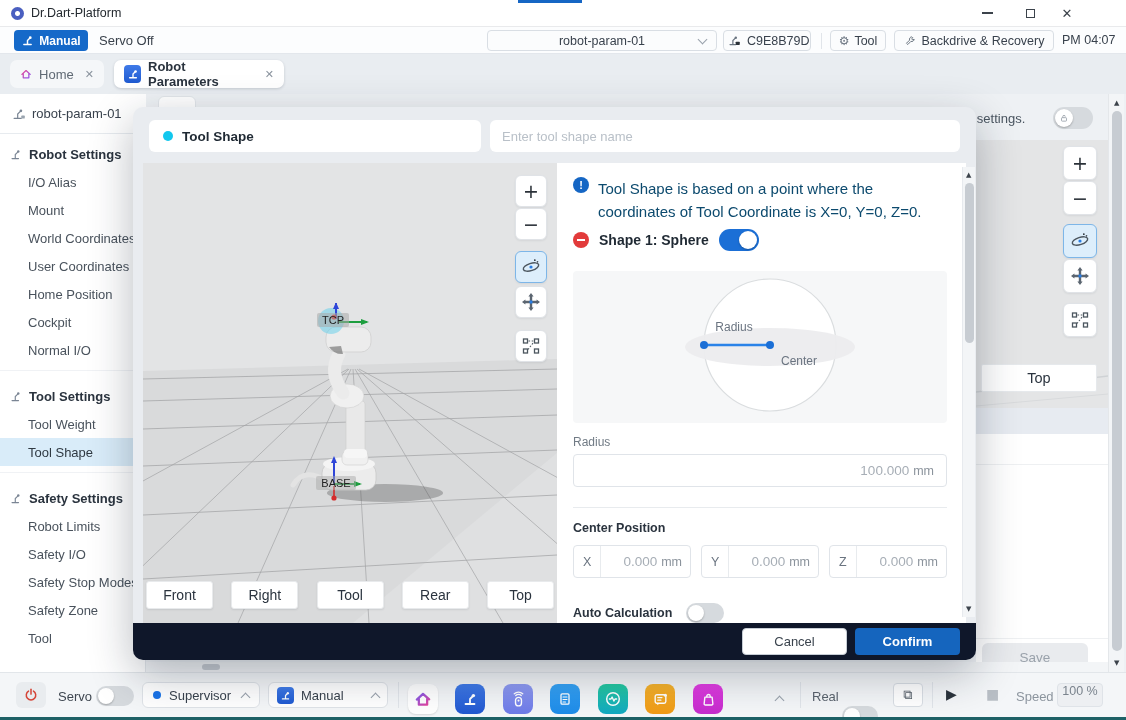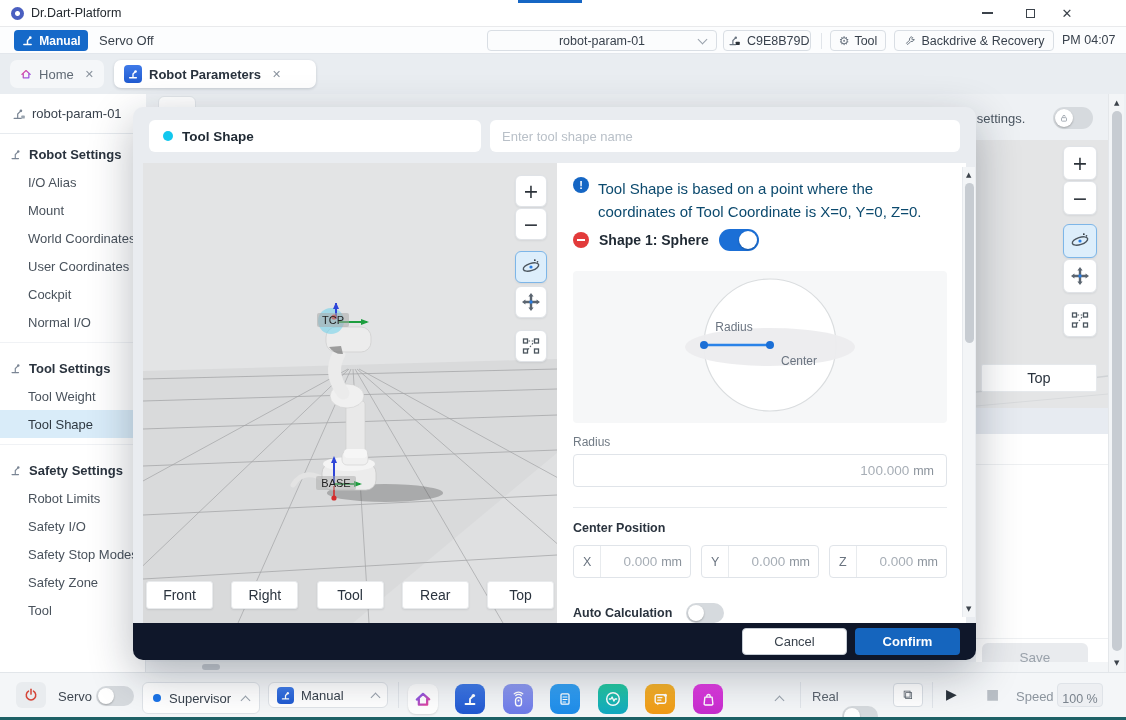--- a/index.html
+++ b/index.html
@@ -175,21 +175,21 @@
             <linearGradient id="hg" x1="0" y1="0" x2="1" y2="1">
               <stop offset="0" stop-color="#e84393"></stop>
               <stop offset="1" stop-color="#8e5cf0"></stop>
             </linearGradient>
           </defs>
         <path d="M2.5 8.5 8 3.5l5.5 5M4.3 7.5V13h7.4V7.5" fill="none" stroke="url(#hg)" stroke-width="1.7" stroke-linecap="round" stroke-linejoin="round"></path>
       </svg>
       <span class="tab-label">Home</span>
       <span class="tab-close ic">✕</span>
     </div>
-    <div class="tab active" style="left:114px;width:202px;">
+    <div class="tab active" style="left:114px;width:170px;">
       <span class="rp-ic">
         <svg width="12" height="12" viewBox="0 0 16 16">
             <path d="M3.5 13h9M8 13V8M8 8l3-3" stroke="#fff" stroke-width="1.8" fill="none" stroke-linecap="round"></path>
             <circle cx="11.4" cy="4.6" r="1.7" fill="#fff"></circle>
           </svg>
       </span>
       <span class="tab-label">Robot Parameters</span>
       <span class="tab-close ic">✕</span>
     </div>
   </div>
@@ -208,20 +208,21 @@
         <svg width="13" height="13" viewBox="0 0 16 16">
             <path d="M2.5 13h8M6.5 13V8l3-3" stroke="#7a8594" stroke-width="1.4" fill="none" stroke-linecap="round"></path>
             <circle cx="10.2" cy="4.4" r="1.5" fill="#7a8594"></circle>
           </svg>
         <span>Robot Settings</span>
       </div>
       <div class="sb-item">I/O Alias</div>
       <div class="sb-item">Mount</div>
       <div class="sb-item">World Coordinates</div>
       <div class="sb-item">User Coordinates</div>
+      <div class="sb-item">Home Position</div>
       <div class="sb-item">Cockpit</div>
       <div class="sb-item">Normal I/O</div>
       <div class="sb-gap"></div>
       <div class="sb-sec">
         <svg width="13" height="13" viewBox="0 0 16 16">
             <path d="M2.5 13h8M6.5 13V8l3-3" stroke="#7a8594" stroke-width="1.4" fill="none" stroke-linecap="round"></path>
             <circle cx="10.2" cy="4.4" r="1.5" fill="#7a8594"></circle>
           </svg>
         <span>Tool Settings</span>
       </div>
@@ -525,21 +526,21 @@
       <svg width="14" height="14" viewBox="0 0 16 16">
           <path d="M5.2 3.6a5.4 5.4 0 1 0 5.6 0" fill="none" stroke="#d54437" stroke-width="1.7" stroke-linecap="round"></path>
           <line x1="8" y1="1.5" x2="8" y2="7" stroke="#d54437" stroke-width="1.7" stroke-linecap="round"></line>
         </svg>
     </div>
     <span class="bb-text" style="left:58px;top:16px;">Servo</span>
     <div class="toggle tg-off abs" style="left:96px;top:13px;width:38px;height:20px;">
         <span class="knob" style="left:2px;top:2px;width:16px;height:16px;"></span>
       </div>
 
-    <div class="bb-box" style="left:142px;top:9px;width:118px;height:32px;padding:0 10px;gap:8px;">
+    <div class="bb-box" style="left:142px;top:9px;width:118px;height:26px;padding:0 10px;gap:8px;">
       <span style="width:8px;height:8px;border-radius:50%;background:#1a73e8;"></span>
       <span>Supervisor</span>
       <span class="chev-u" style="margin-left:auto;"></span>
     </div>
 
     <div class="bb-box" style="left:268px;top:9px;width:120px;height:26px;padding:0 8px;gap:7px;">
       <span class="rp-ic" style="width:17px;height:17px;">
         <svg width="11" height="11" viewBox="0 0 16 16">
             <path d="M3.5 13h9M8 13V8M8 8l3-3" stroke="#fff" stroke-width="1.8" fill="none" stroke-linecap="round"></path>
             <circle cx="11.4" cy="4.6" r="1.7" fill="#fff"></circle>
@@ -610,19 +611,19 @@
       </div>
 
     <div class="abs" style="left:893px;top:10px;width:30px;height:24px;background:#fff;border:1px solid #d9dee4;border-radius:4px;display:flex;align-items:center;justify-content:center;">
       <span class="ic" style="font-size:13px;color:#565f68;">⧉</span>
     </div>
 
     <span class="bb-div" style="left:932px;"></span>
     <span class="ic abs" style="left:946px;top:13px;font-size:14px;color:#2b333c;">▶</span>
     <span class="ic abs" style="left:986px;top:13px;font-size:14px;color:#b9bfc6;">■</span>
     <span class="bb-text" style="left:1016px;top:16px;color:#8c959e;">Speed</span>
-    <div class="abs" style="left:1057px;top:10px;width:46px;height:24px;background:#edeff2;border:1px solid #dfe3e8;border-radius:4px;display:flex;align-items:flex-end;justify-content:center;font-size:12.5px;color:#7a838d;">
+    <div class="abs" style="left:1057px;top:10px;width:46px;height:24px;background:#edeff2;border:1px solid #dfe3e8;border-radius:4px;display:flex;align-items:flex-start;justify-content:center;font-size:12.5px;color:#7a838d;">
       <span>100 %</span>
     </div>
   </div>
 
   <div class="teal-edge"></div>
 </div>
 
 </body></html>

